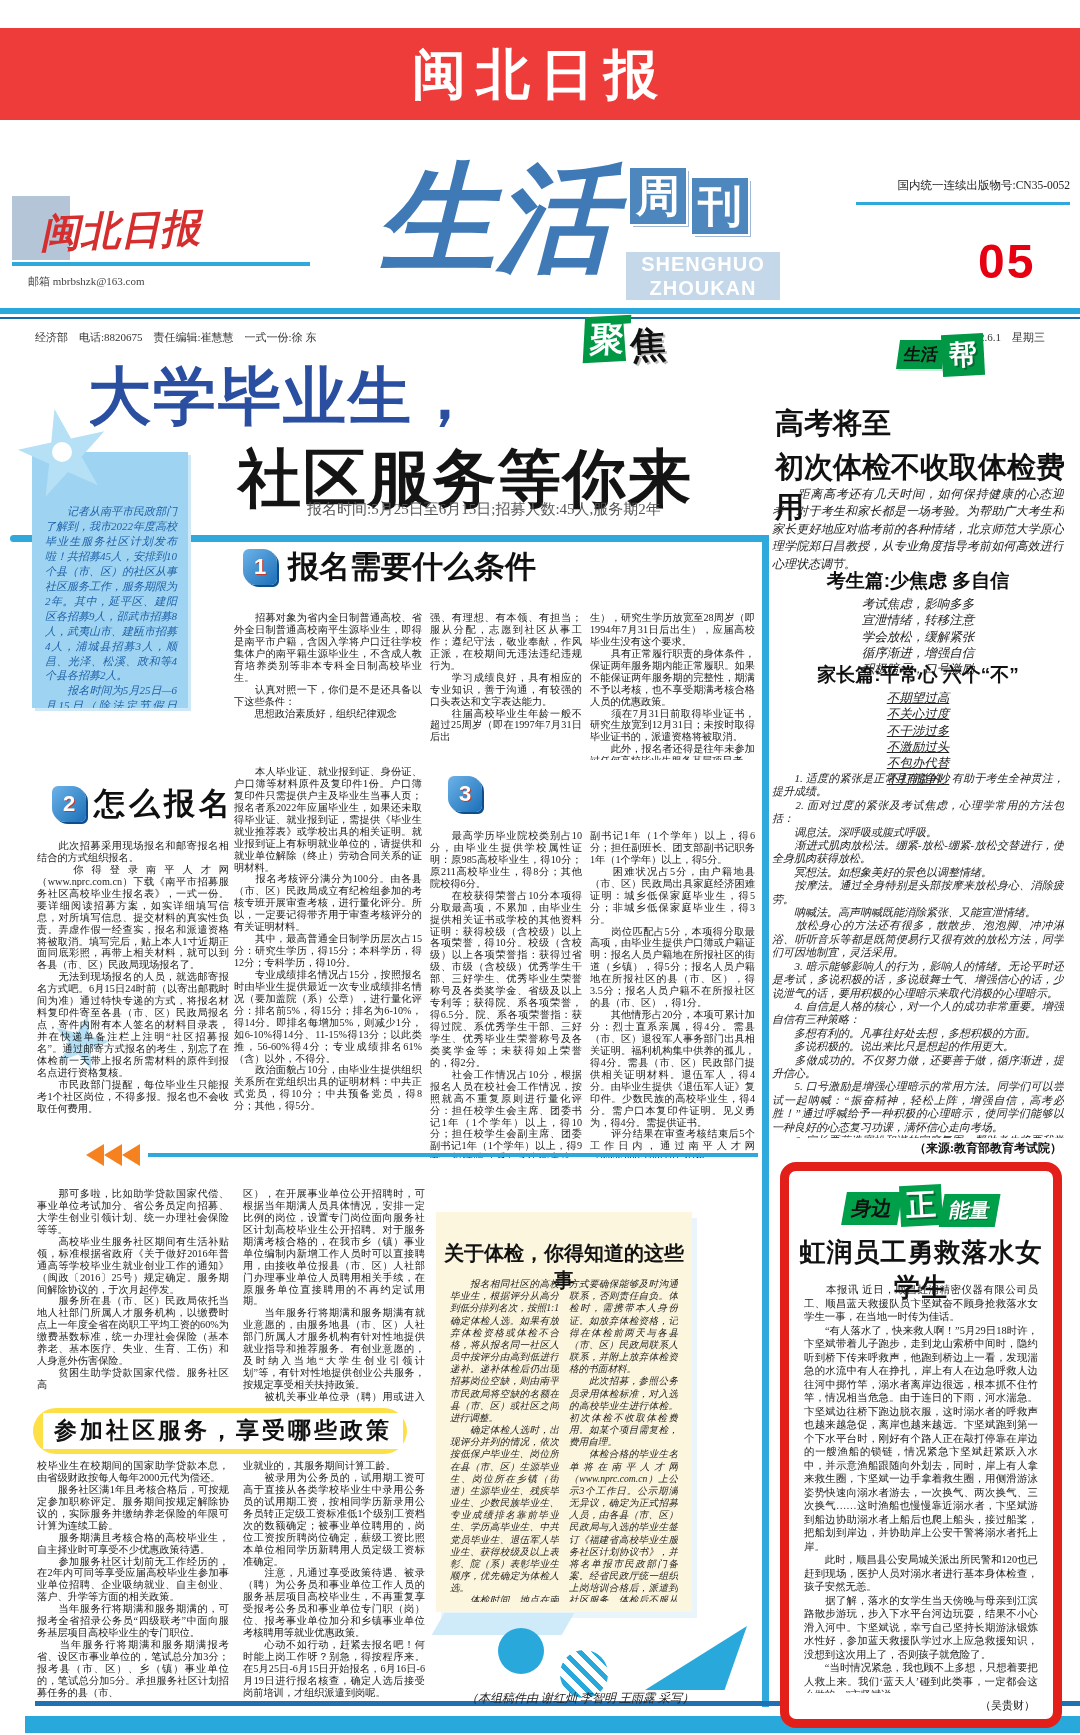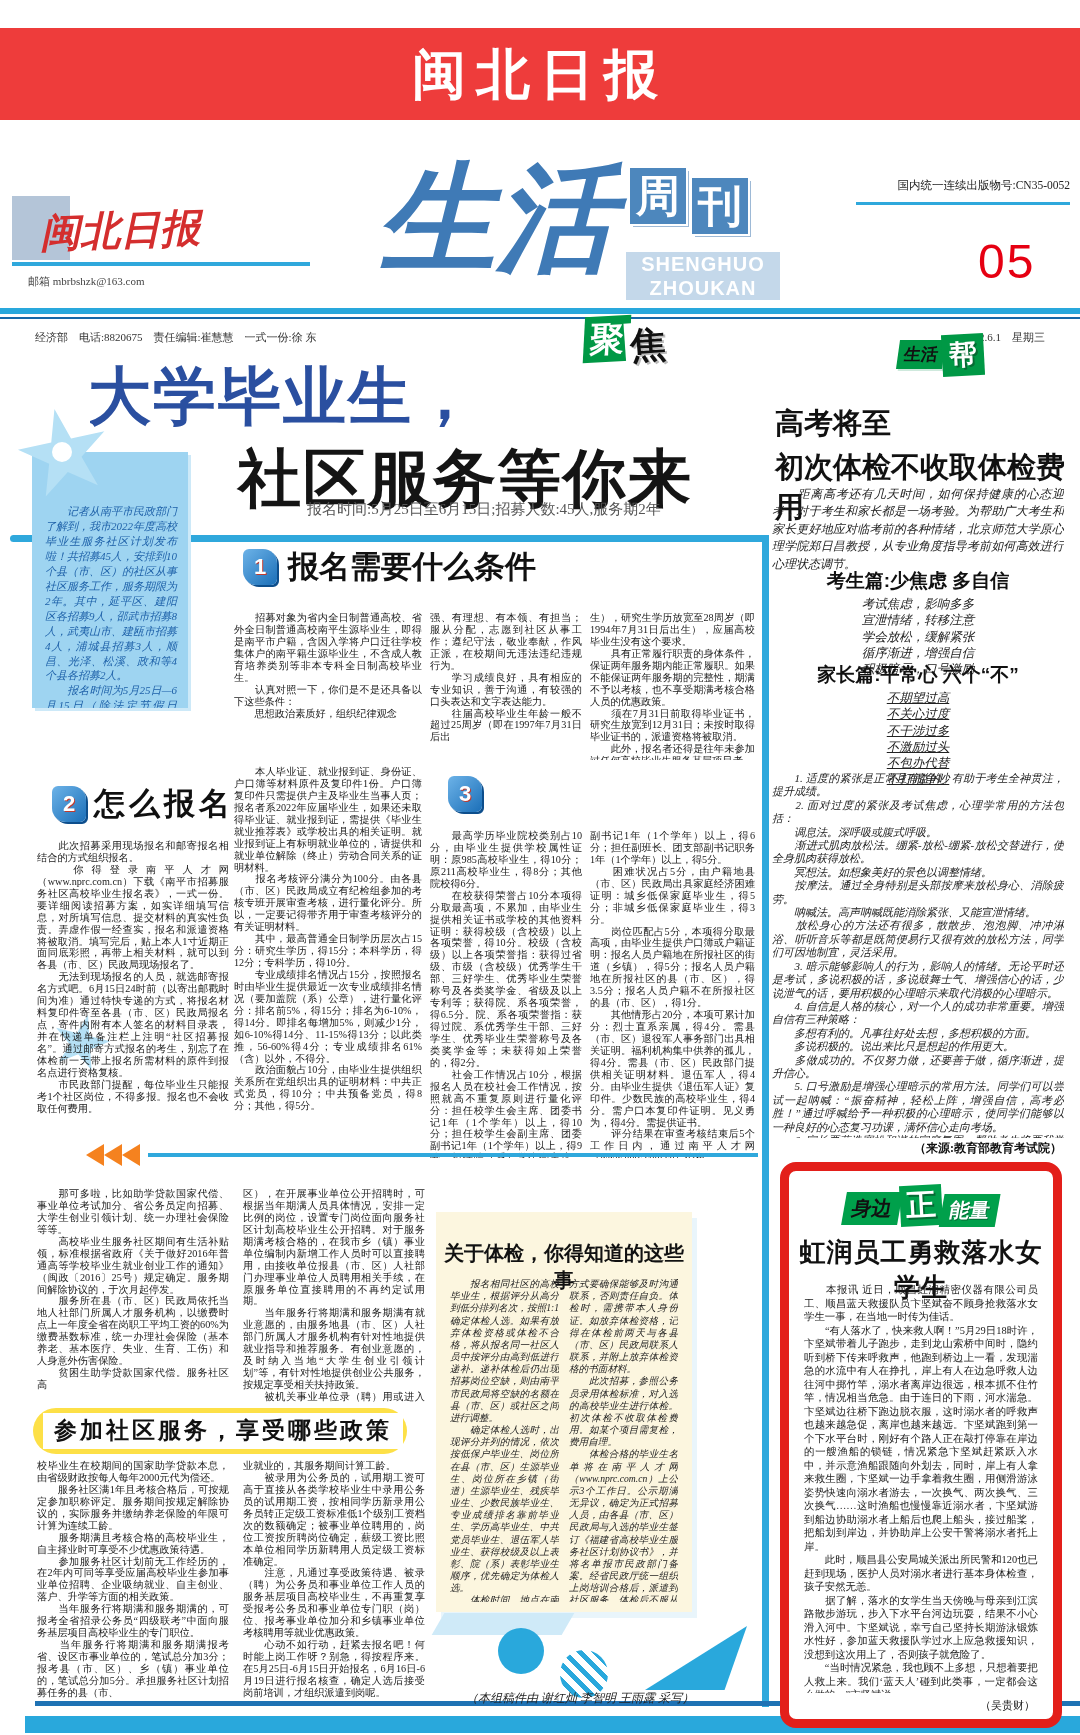--- a/index.html
+++ b/index.html
@@ -22,21 +22,21 @@
              color:#3f7ab6;line-height:160px;text-shadow:2px 2px 0 #ffffff,-2px -2px 0 #ffffff;}
   .logo-block{width:56px;height:56px;background:#4d87bd;color:#ffffff;text-align:center;
               font-weight:900;font-size:44px;line-height:56px;font-family:"Liberation Sans",sans-serif;
               box-shadow:2px 2px 0 #ffffff,3px 3px 0 #9db9d6;}
   .zhou{left:630px;top:168px;} .kan{left:692px;top:178px;}
   .logo-en{left:626px;top:252px;width:154px;height:48px;background:#c4d8ea;color:#ffffff;
            font-weight:900;font-size:20px;line-height:24px;text-align:center;letter-spacing:1px;
            font-family:"Liberation Sans",sans-serif;white-space:pre-line;}
   .issn{left:850px;top:178px;width:220px;font-size:11.5px;color:#222;text-align:right;}
   .issn-rule{left:856px;top:202px;width:214px;height:3px;background:#2fa8dc;}
-  .page-no{left:978px;top:234px;width:80px;font-size:48px;font-weight:400;color:#e60012;
+  .page-no{left:978px;top:234px;width:80px;font-size:48px;font-weight:700;color:#e60012;
            font-family:"Liberation Sans",sans-serif;letter-spacing:2px;}
 
   .rule-a{left:0;top:308px;width:1080px;height:6px;background:#29a8dc;}
   .rule-b{left:0;top:317px;width:1080px;height:2px;background:#1668a8;}
   .info-left{left:35px;top:330px;width:560px;font-size:11px;color:#333;}
   .info-right{left:835px;top:330px;width:210px;font-size:11px;color:#333;text-align:right;}
 
   
   .badge-jujiao{left:584px;top:316px;}
   .bj-ju{display:inline-block;width:46px;height:46px;background:#009845;color:#fff;font-weight:900;

